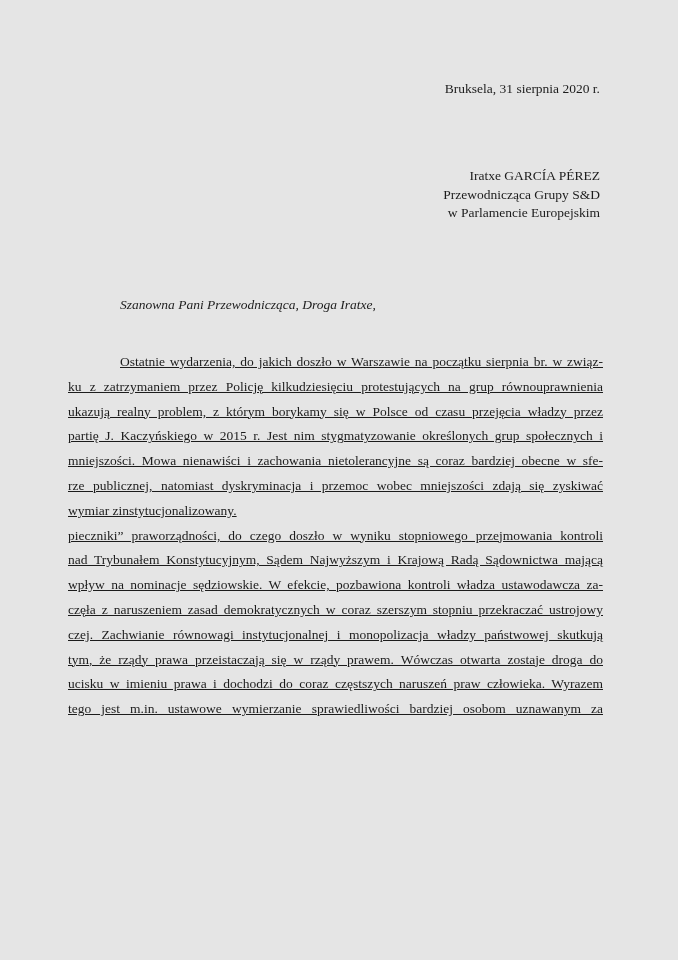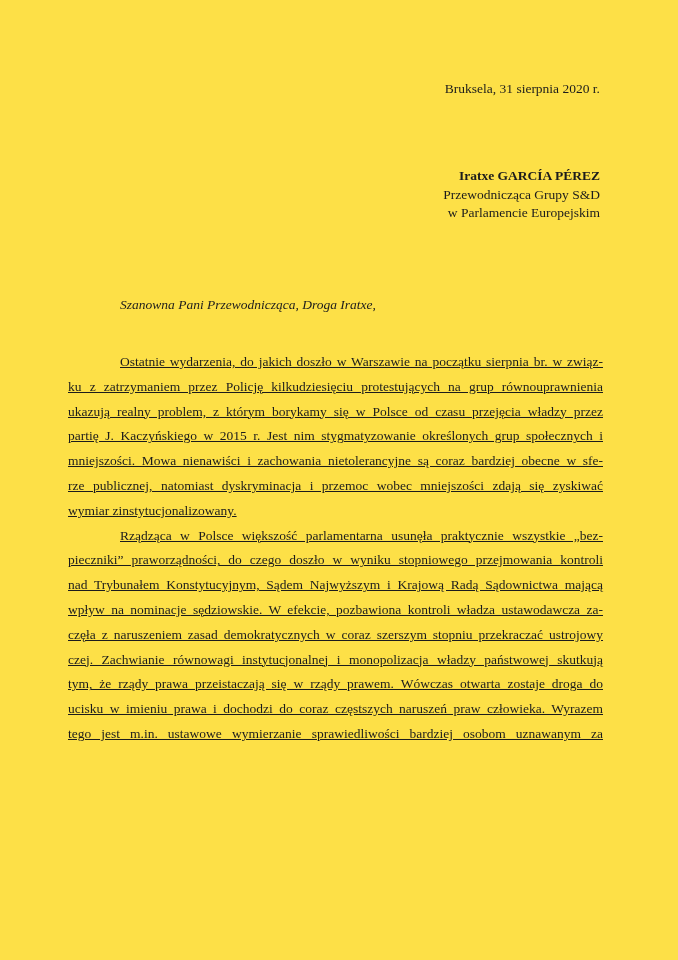--- a/index.html
+++ b/index.html
@@ -4,21 +4,21 @@
 <style>
   html, body {
     margin: 0;
     padding: 0;
     background: #ffffff;
   }
   .page {
     position: relative;
     width: 678px;
     height: 960px;
-    background: #fde047;
+    background: #e5e5e5;
     overflow: hidden;
     font-family: "Liberation Serif", "DejaVu Serif", serif;
     color: #1c1c1c;
     -webkit-font-smoothing: antialiased;
   }
   .dateline {
     position: absolute;
     top: 80px;
     right: 78px;
     font-size: 13.5px;
@@ -28,21 +28,21 @@
   .addressee {
     position: absolute;
     top: 167px;
     right: 78px;
     text-align: right;
     font-size: 13.5px;
     line-height: 18.7px;
     white-space: nowrap;
   }
   .addressee-name {
-    font-weight: bold;
+    font-weight: normal;
   }
   .salutation {
     position: absolute;
     top: 296px;
     left: 120px;
     font-style: italic;
     font-size: 13.5px;
     line-height: 17px;
     white-space: nowrap;
   }
@@ -89,21 +89,20 @@
       <div class="line indent">Ostatnie wydarzenia, do jakich doszło w Warszawie na początku sierpnia br. w związ-</div>
       <div class="line">ku z zatrzymaniem przez Policję kilkudziesięciu protestujących na grup równouprawnienia</div>
       <div class="line">ukazują realny problem, z którym borykamy się w Polsce od czasu przejęcia władzy przez</div>
       <div class="line">partię J. Kaczyńskiego w 2015 r. Jest nim stygmatyzowanie określonych grup społecznych i</div>
       <div class="line">mniejszości. Mowa nienawiści i zachowania nietolerancyjne są coraz bardziej obecne w sfe-</div>
       <div class="line">rze publicznej, natomiast dyskryminacja i przemoc wobec mniejszości zdają się zyskiwać</div>
       <div class="line final">wymiar zinstytucjonalizowany.</div>
     </div>
 
     <div>
-      <div class="line indent">Rządząca w Polsce większość parlamentarna usunęła praktycznie wszystkie „bez-</div>
       <div class="line">pieczniki” praworządności, do czego doszło w wyniku stopniowego przejmowania kontroli</div>
       <div class="line">nad Trybunałem Konstytucyjnym, Sądem Najwyższym i Krajową Radą Sądownictwa mającą</div>
       <div class="line">wpływ na nominacje sędziowskie. W efekcie, pozbawiona kontroli władza ustawodawcza za-</div>
       <div class="line">częła z naruszeniem zasad demokratycznych w coraz szerszym stopniu przekraczać ustrojowy</div>
       <div class="line">czej. Zachwianie równowagi instytucjonalnej i monopolizacja władzy państwowej skutkują</div>
       <div class="line">tym, że rządy prawa przeistaczają się w rządy prawem. Wówczas otwarta zostaje droga do</div>
       <div class="line">ucisku w imieniu prawa i dochodzi do coraz częstszych naruszeń praw człowieka. Wyrazem</div>
       <div class="line">tego jest m.in. ustawowe wymierzanie sprawiedliwości bardziej osobom uznawanym za</div>
     </div>
 

